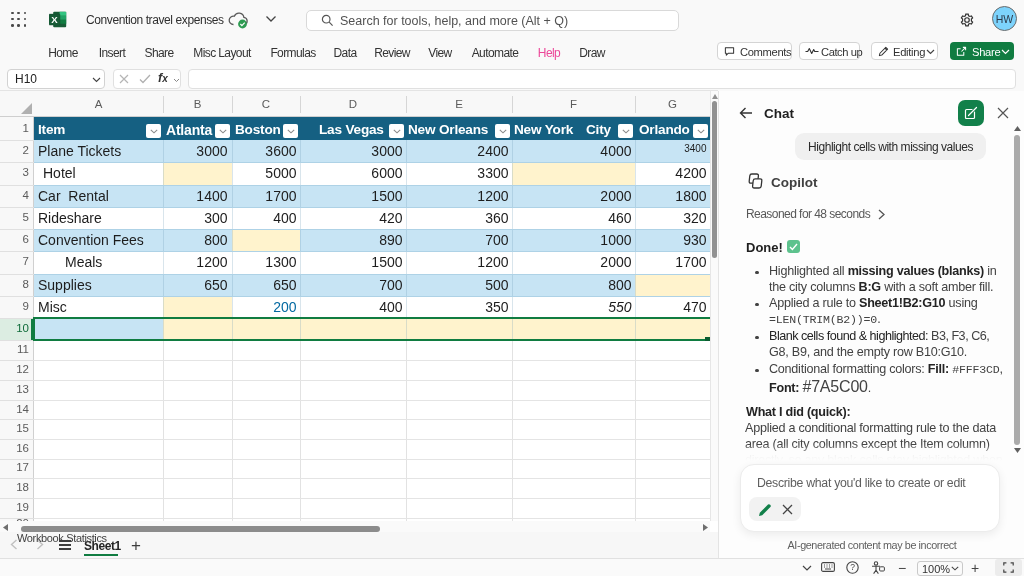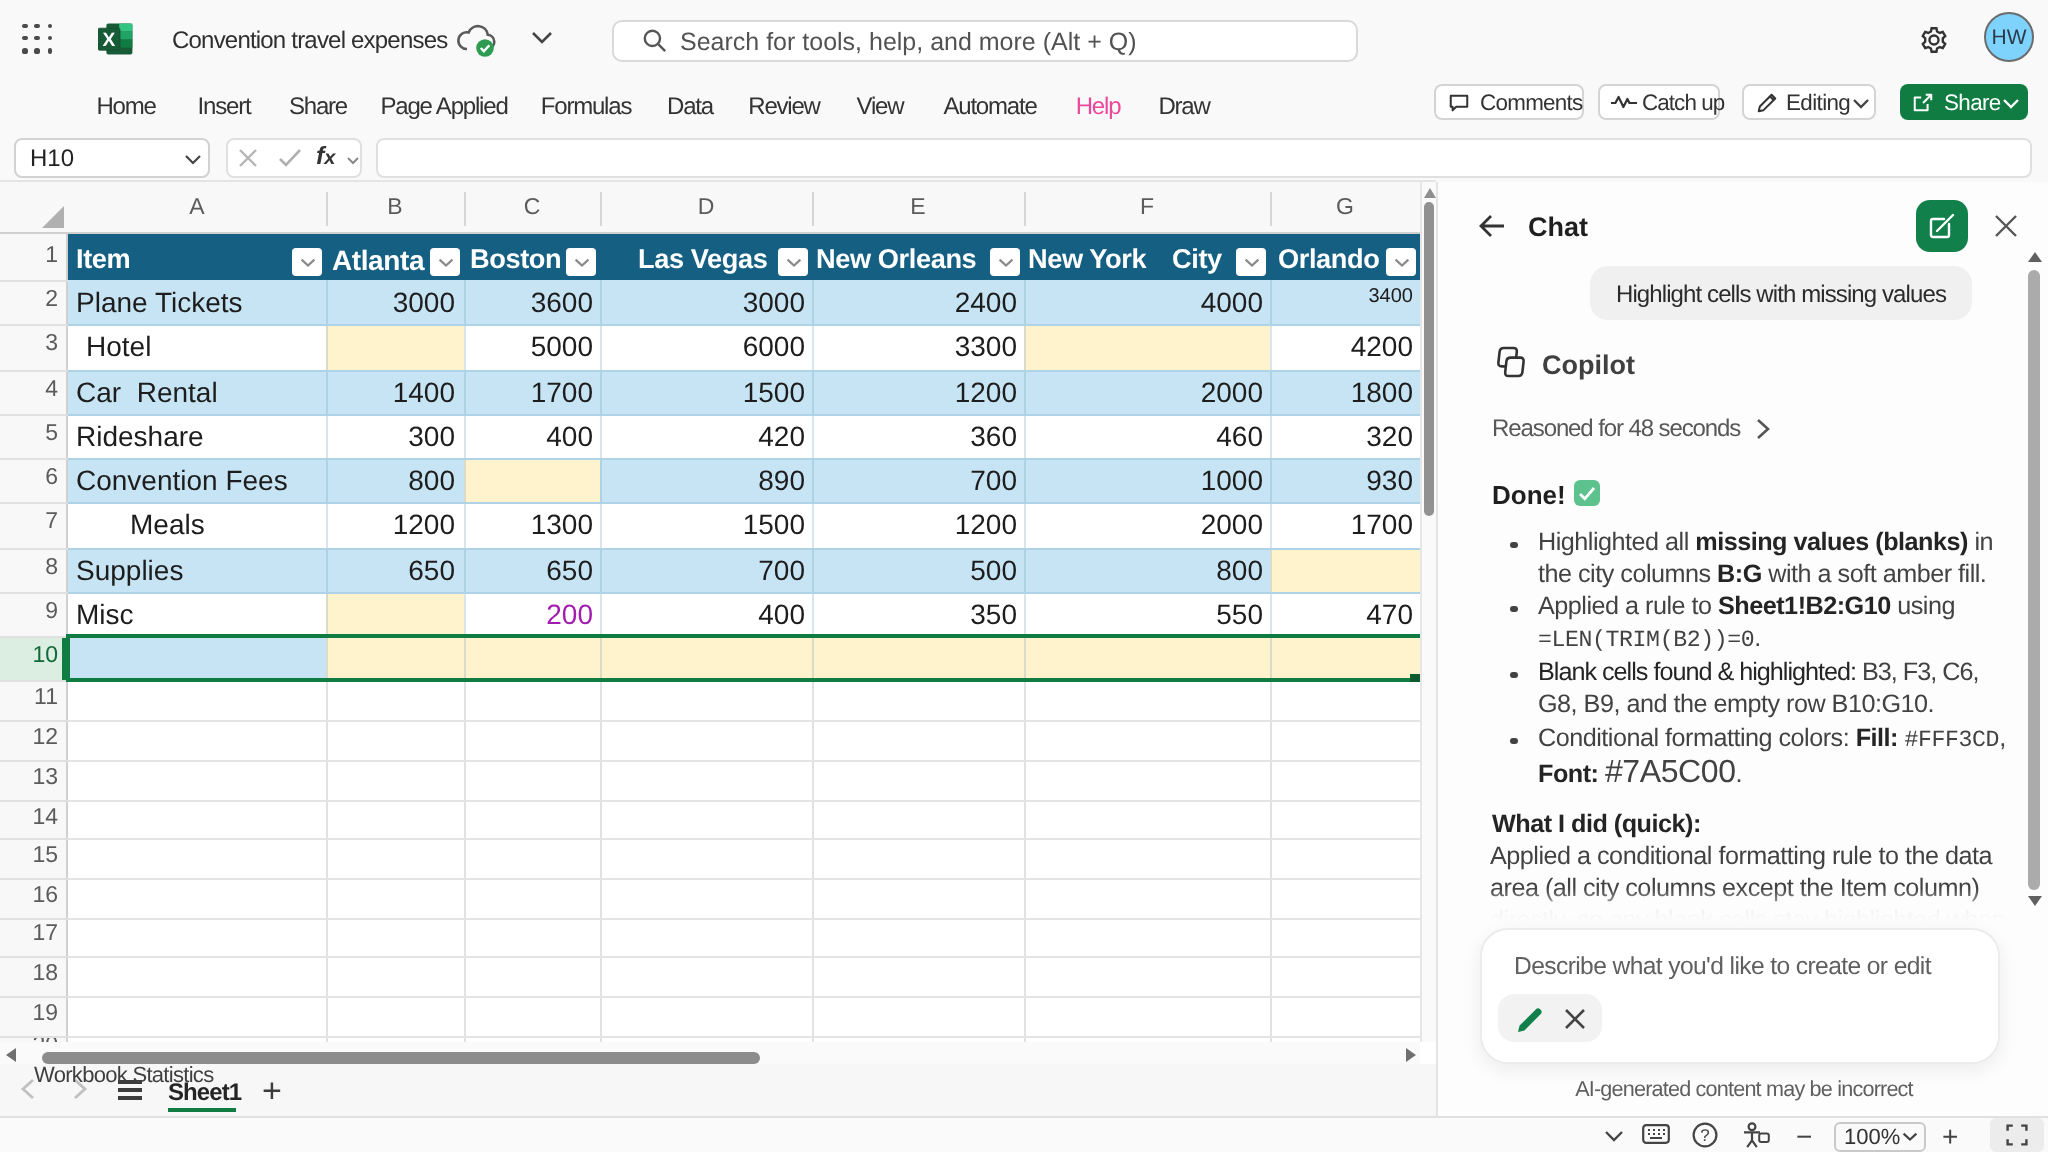--- a/index.html
+++ b/index.html
@@ -45,21 +45,21 @@
     </svg>
 <div style="position:absolute;left:340px;top:13.5px;font-size:12.5px;color:#525252;">Search for tools, help, and more (Alt + Q)</div>
 <svg style="position:absolute;left:959px;top:11.5px;" width="16" height="16" viewBox="0 0 24 24">
       <path fill="none" stroke="#333" stroke-width="1.8" d="M12 8.6 a3.4 3.4 0 1 0 0 6.8 a3.4 3.4 0 0 0 0-6.8 Z M10.2 3.2 h3.6 l0.5 2.4 l2 1.1 l2.3-0.8 l1.8 3.1 l-1.8 1.7 v2.6 l1.8 1.7 l-1.8 3.1 l-2.3-0.8 l-2 1.1 l-0.5 2.4 h-3.6 l-0.5-2.4 l-2-1.1 l-2.3 0.8 l-1.8-3.1 l1.8-1.7 v-2.6 l-1.8-1.7 l1.8-3.1 l2.3 0.8 l2-1.1 Z"></path>
     </svg>
 <div style="position:absolute;left:992px;top:6px;width:25px;height:25px;border-radius:50%;background:#7dd3fc;border:1px solid #6b6b6b;box-sizing:border-box;text-align:center;line-height:24px;font-size:10.5px;color:#2d3a4a;">HW</div>
 <div style="position:absolute;left:23px;top:45.5px;transform:translateX(-50%);font-size:12px;letter-spacing:-0.6px;color:#333;margin-top:45px;">File</div>
 <div style="position:absolute;left:63px;top:45.5px;transform:translateX(-50%);font-size:12px;letter-spacing:-0.6px;color:#333;">Home</div>
 <div style="position:absolute;left:112px;top:45.5px;transform:translateX(-50%);font-size:12px;letter-spacing:-0.6px;color:#333;">Insert</div>
 <div style="position:absolute;left:159px;top:45.5px;transform:translateX(-50%);font-size:12px;letter-spacing:-0.6px;color:#333;">Share</div>
-<div style="position:absolute;left:222px;top:45.5px;transform:translateX(-50%);font-size:12px;letter-spacing:-0.6px;color:#333;">Page Applied</div>
+<div style="position:absolute;left:222px;top:45.5px;transform:translateX(-50%);font-size:12px;letter-spacing:-0.6px;color:#333;">Misc Layout</div>
 <div style="position:absolute;left:293px;top:45.5px;transform:translateX(-50%);font-size:12px;letter-spacing:-0.6px;color:#333;">Formulas</div>
 <div style="position:absolute;left:345px;top:45.5px;transform:translateX(-50%);font-size:12px;letter-spacing:-0.6px;color:#333;">Data</div>
 <div style="position:absolute;left:392px;top:45.5px;transform:translateX(-50%);font-size:12px;letter-spacing:-0.6px;color:#333;">Review</div>
 <div style="position:absolute;left:440px;top:45.5px;transform:translateX(-50%);font-size:12px;letter-spacing:-0.6px;color:#333;">View</div>
 <div style="position:absolute;left:495px;top:45.5px;transform:translateX(-50%);font-size:12px;letter-spacing:-0.6px;color:#333;">Automate</div>
 <div style="position:absolute;left:549px;top:45.5px;transform:translateX(-50%);font-size:12px;letter-spacing:-0.6px;color:#ec4899;">Help</div>
 <div style="position:absolute;left:592px;top:45.5px;transform:translateX(-50%);font-size:12px;letter-spacing:-0.6px;color:#333;">Draw</div>
 <div style="position:absolute;left:717px;top:42px;width:75px;height:18px;background:#fff;border:1px solid #d4d4d4;border-radius:4px;box-sizing:border-box;"></div>
 <svg style="position:absolute;left:724px;top:46px;" width="11" height="11" viewBox="0 0 12 12">
       <path d="M1.5 2 h9 v6 h-6 l-2 2 v-2 h-1 Z" fill="none" stroke="#333" stroke-width="1.1" stroke-linejoin="round"></path>
@@ -284,24 +284,24 @@
 <div style="position:absolute;left:438.5px;top:254.2px;width:70px;text-align:right;font-size:14px;color:#1d1d1d;">1200</div>
 <div style="position:absolute;left:561.5px;top:254.2px;width:70px;text-align:right;font-size:14px;color:#1d1d1d;">2000</div>
 <div style="position:absolute;left:636.5px;top:254.2px;width:70px;text-align:right;font-size:14px;color:#1d1d1d;">1700</div>
 <div style="position:absolute;left:38px;top:276.8px;font-size:14px;color:#1d1d1d;white-space:pre;">Supplies</div>
 <div style="position:absolute;left:157.5px;top:276.8px;width:70px;text-align:right;font-size:14px;color:#1d1d1d;">650</div>
 <div style="position:absolute;left:226.5px;top:276.8px;width:70px;text-align:right;font-size:14px;color:#1d1d1d;">650</div>
 <div style="position:absolute;left:332.5px;top:276.8px;width:70px;text-align:right;font-size:14px;color:#1d1d1d;">700</div>
 <div style="position:absolute;left:438.5px;top:276.8px;width:70px;text-align:right;font-size:14px;color:#1d1d1d;">500</div>
 <div style="position:absolute;left:561.5px;top:276.8px;width:70px;text-align:right;font-size:14px;color:#1d1d1d;">800</div>
 <div style="position:absolute;left:38px;top:299.0px;font-size:14px;color:#1d1d1d;white-space:pre;">Misc</div>
-<div style="position:absolute;left:226.5px;top:299.0px;width:70px;text-align:right;font-size:14px;color:#a21caf;">200</div>
+<div style="position:absolute;left:226.5px;top:299.0px;width:70px;text-align:right;font-size:14px;color:#0369a1;">200</div>
 <div style="position:absolute;left:332.5px;top:299.0px;width:70px;text-align:right;font-size:14px;color:#1d1d1d;">400</div>
 <div style="position:absolute;left:438.5px;top:299.0px;width:70px;text-align:right;font-size:14px;color:#1d1d1d;">350</div>
-<div style="position:absolute;left:561.5px;top:299.0px;width:70px;text-align:right;font-size:14px;color:#1d1d1d;">550</div>
+<div style="position:absolute;left:561.5px;top:299.0px;width:70px;text-align:right;font-size:14px;color:#1d1d1d;font-style:italic;">550</div>
 <div style="position:absolute;left:636.5px;top:299.0px;width:70px;text-align:right;font-size:14px;color:#1d1d1d;">470</div>
 <div style="position:absolute;left:33px;top:317.0px;width:677px;height:2px;background:#107C41;"></div>
 <div style="position:absolute;left:33px;top:339.3px;width:677px;height:2px;background:#107C41;"></div>
 <div style="position:absolute;left:33px;top:317.0px;width:2px;height:24.3px;background:#107C41;"></div>
 <div style="position:absolute;left:705px;top:337.3px;width:5px;height:4px;background:#0c5c30;"></div>
 <div style="position:absolute;left:710px;top:91px;width:8px;height:430px;background:#fafafa;border-left:1px solid #e6e6e6;box-sizing:border-box;"></div>
 <svg style="position:absolute;left:711.5px;top:94px;" width="6" height="5" viewBox="0 0 6 5">
       <path d="M3 0 L6 5 L0 5 Z" fill="#8f8f8f"></path>
     </svg>
 <div style="position:absolute;left:712px;top:101px;width:5px;height:157px;background:#919191;border-radius:3px;"></div>

